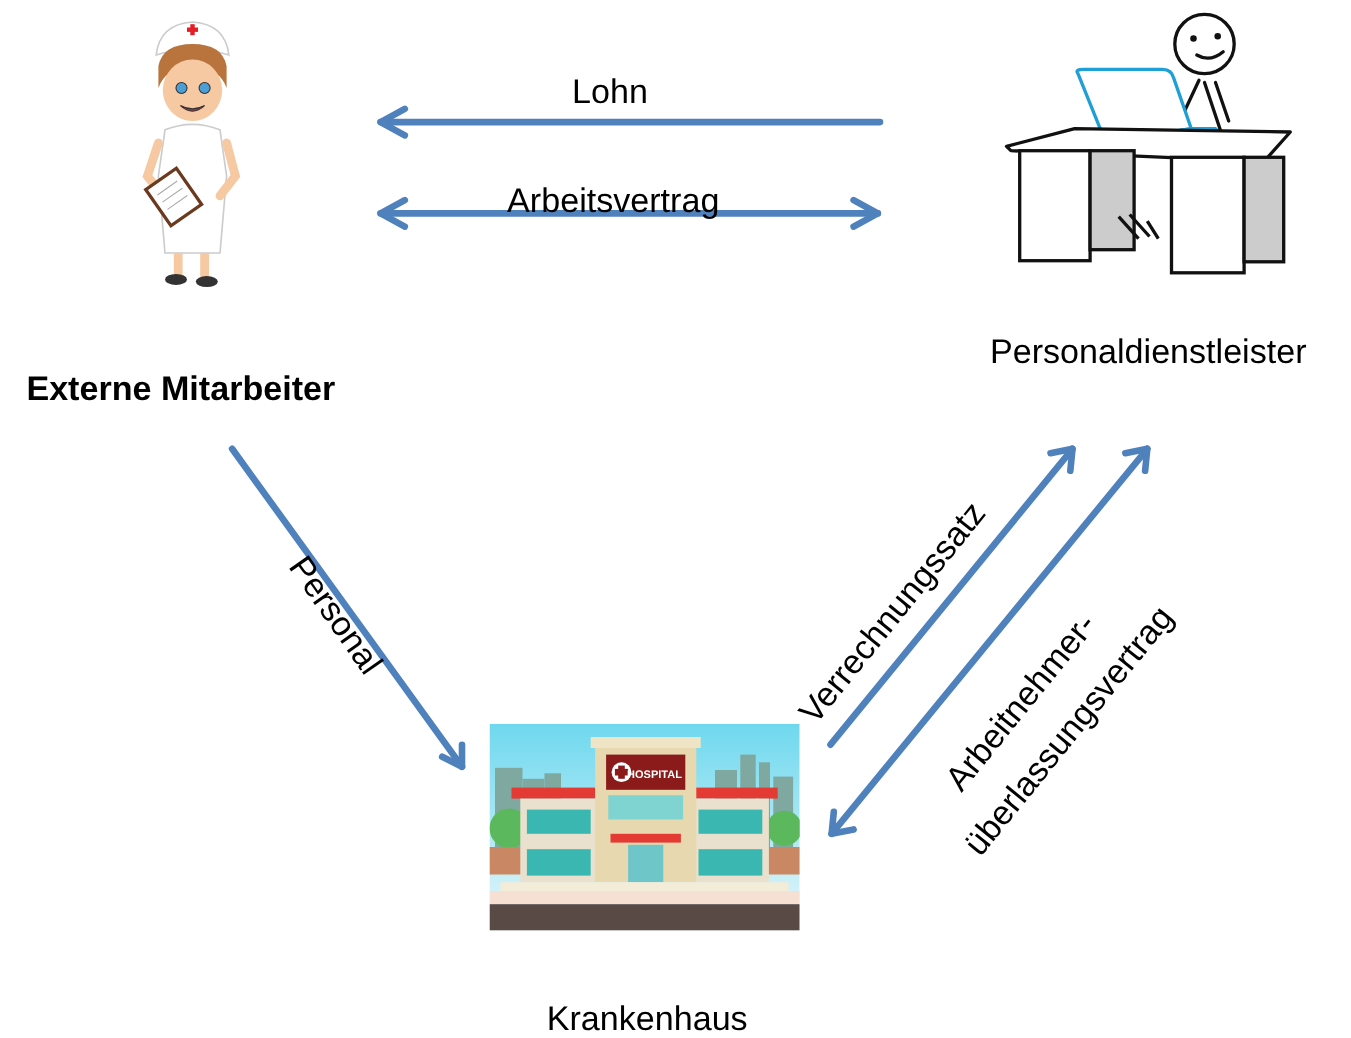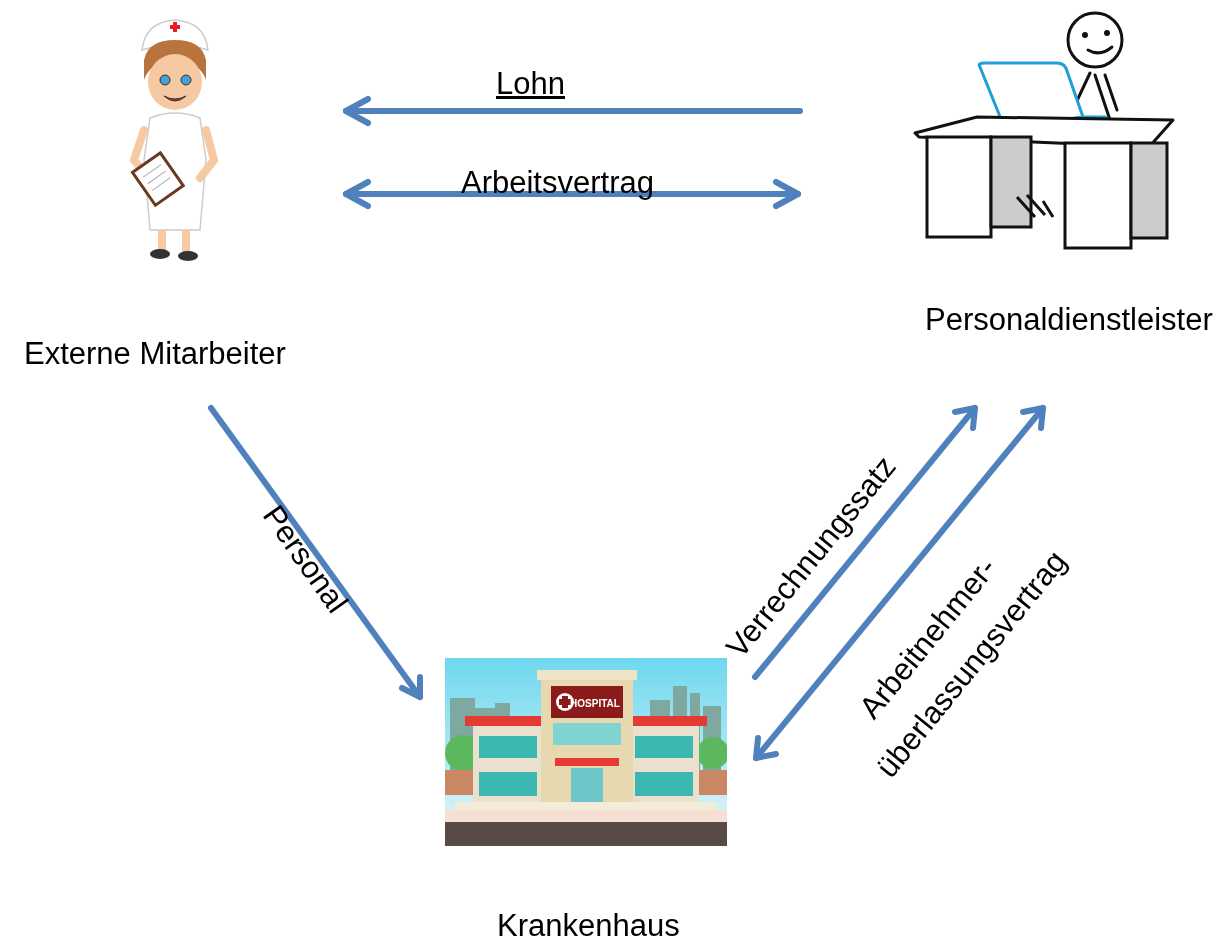--- a/index.html
+++ b/index.html
@@ -37,29 +37,29 @@
     </g>
 
     <g>
       <line x1="756" y1="758" x2="1043" y2="408"></line>
       <polyline points="1023,412 1043,408 1041,428"></polyline>
       <polyline points="758,738 756,758 776,754"></polyline>
     </g>
   </g>
 </svg>
 
-<div class="label" style="left:496px; top:68px;text-decoration:underline;">Lohn</div>
+<div class="label" style="left:520px; top:68px;">Lohn</div>
 <div class="label" style="left:461px; top:167px;">Arbeitsvertrag</div>
 <div class="label" style="left:283px; top:500px; transform: rotate(55deg); transform-origin: 0 0;">Personal</div>
 <div class="label" style="left:745px; top:632px; transform: rotate(-51deg); transform-origin: 0 100%;">Verrechnungssatz</div>
 <div class="label" style="left:878px; top:693px; transform: rotate(-51deg); transform-origin: 0 100%;">Arbeitnehmer-</div>
 <div class="label" style="left:895px; top:752px; transform: rotate(-51deg); transform-origin: 0 100%;">überlassungsvertrag</div>
 
-<div class="label" style="left:24px; top:338px;">Externe Mitarbeiter</div>
-<div class="label" style="left:925px; top:304px;text-align:center;">Personaldienstleister</div>
+<div class="label" style="left:24px; top:338px;font-weight:bold;">Externe Mitarbeiter</div>
+<div class="label" style="left:900px; top:304px;text-align:center;">Personaldienstleister</div>
 <div class="label" style="left:497px; top:910px;">Krankenhaus</div>
 
 <svg class="illus" style="left:120px; top:10px;" width="110" height="260" viewBox="0 0 110 260">
 
   <path d="M22 40 Q25 12 55 10 Q85 12 88 40 Q55 30 22 40 Z" fill="#fff" stroke="#ccc" stroke-width="1.5"></path>
   <rect x="50" y="15" width="10" height="4" fill="#e41e26"></rect>
   <rect x="53" y="12" width="4" height="10" fill="#e41e26"></rect>
 
   <path d="M24 50 Q28 30 55 30 Q82 30 86 50 L86 70 Q80 52 55 50 Q30 52 24 70 Z" fill="#b9743d"></path>
 

